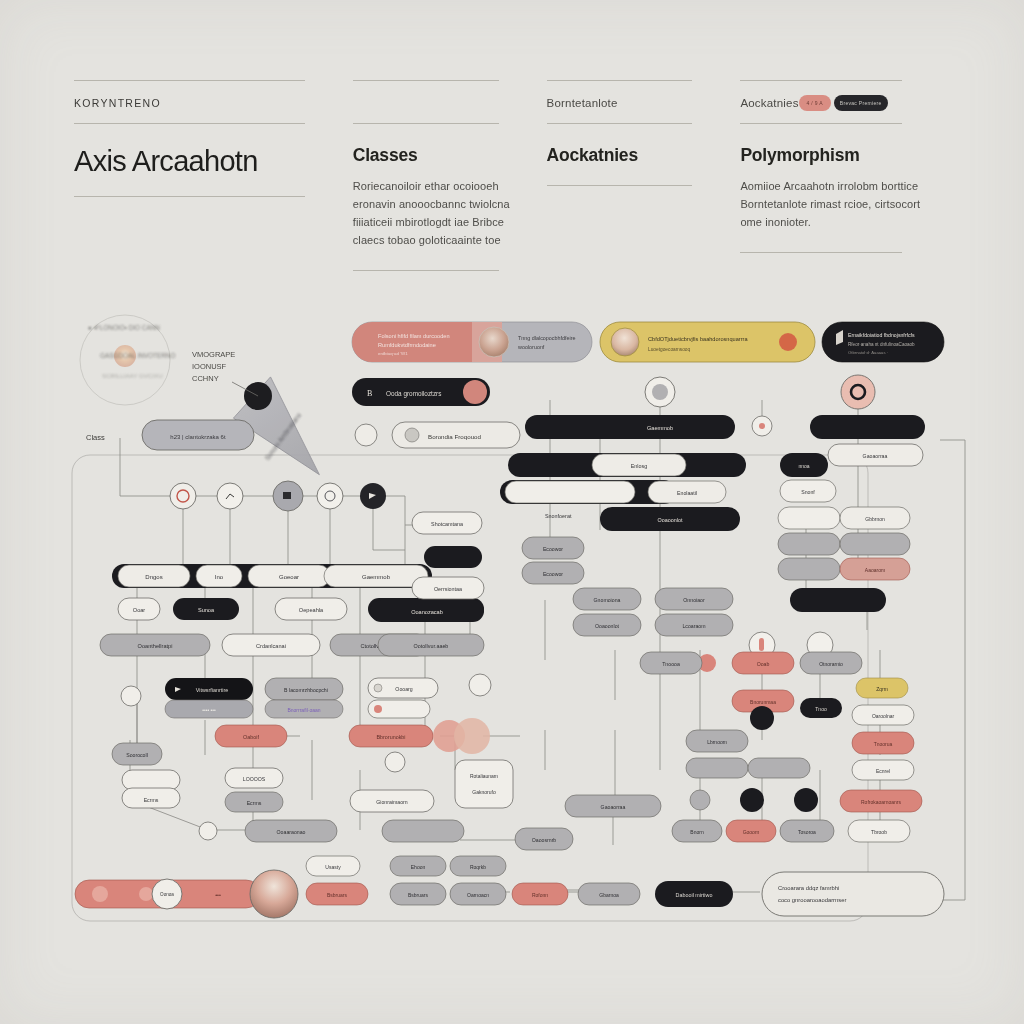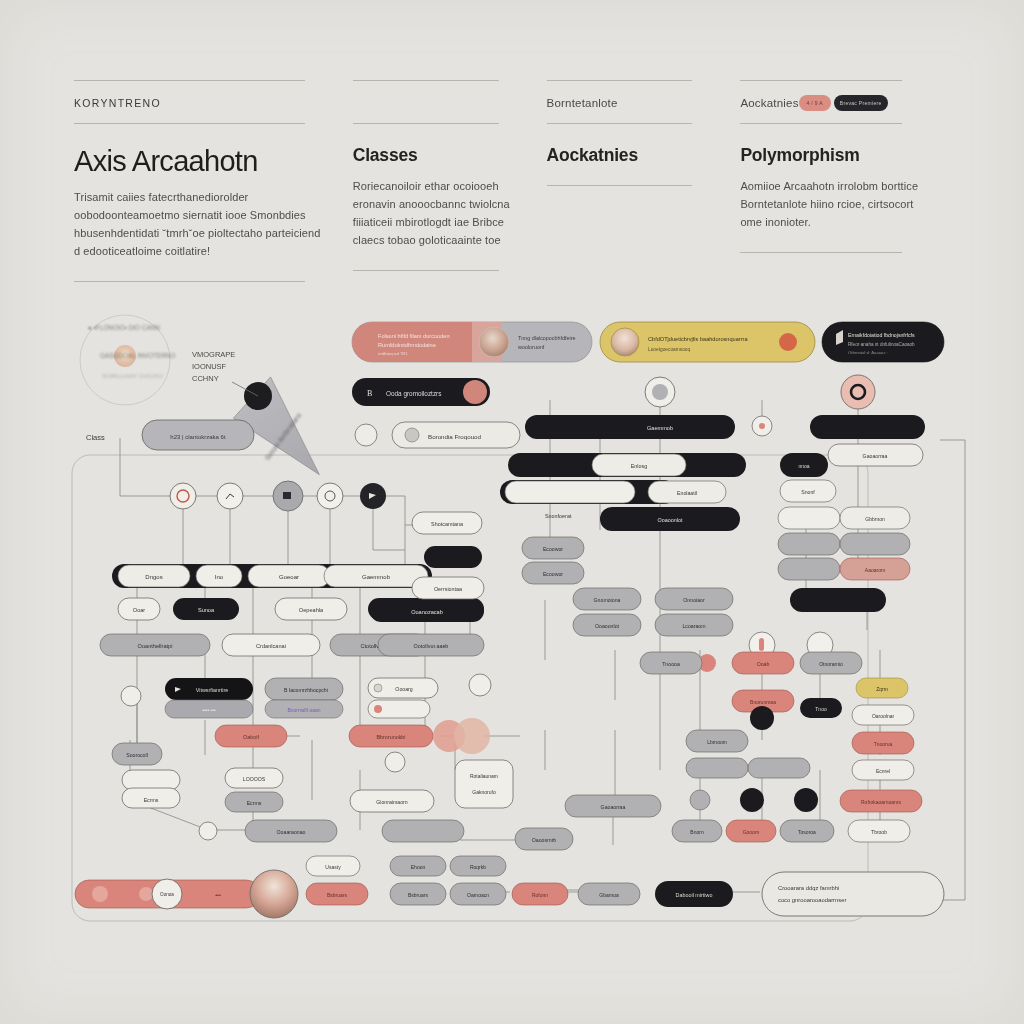--- a/index.html
+++ b/index.html
@@ -125,21 +125,20 @@
 
 <div class="page">
 
   <div class="header">
 
     <div class="hcol c0">
       <div class="rule-top"></div>
       <div class="eyebrow">KORYNTRENO</div>
       <div class="rule-mid"></div>
       <h1 class="title">Axis Arcaahotn</h1>
-      <p class="body-copy">Trisamit caiies fatecrthanediorolder oobodoonteamoetmo siernatit iooe Smonbdies hbusenhdentidati ˘tmrh˘oe pioltectaho parteiciend d edooticeatloime coitlatire!</p>
       <div class="rule-bot"></div>
     </div>
 
     <div class="hcol c1">
       <div class="rule-top"></div>
       <div class="eyebrow"></div>
       <div class="rule-mid"></div>
       <h2 class="title">Classes</h2>
       <p class="body-copy">Roriecanoiloir ethar ocoiooeh eronavin anooocbannc twiolcna fiiiaticeii mbirotlogdt iae Bribce claecs tobao goloticaainte toe</p>
       <div class="rule-bot"></div>
@@ -157,21 +156,21 @@
       <div class="rule-top"></div>
       <div class="eyebrow-row">
         <div class="eyebrow soft">Aockatnies</div>
         <div class="pill-group">
           <div class="mini-pill salmon">4 / 9 A</div>
           <div class="mini-pill dark">Brevac Premiere</div>
         </div>
       </div>
       <div class="rule-mid"></div>
       <h2 class="title">Polymorphism</h2>
-      <p class="body-copy">Aomiioe Arcaahotn irrolobm borttice Borntetanlote hiino rcioe, cirtsocort ome inonioter.</p>
+      <p class="body-copy">Aomiioe Arcaahotn irrolobm borttice Borntetanlote rimast rcioe, cirtsocort ome inonioter.</p>
       <div class="rule-bot"></div>
     </div>
   </div>
 
   <div class="diagram">
     <svg viewBox="0 0 1024 660" width="1024" height="660" xmlns="http://www.w3.org/2000/svg">
       <defs>
         <filter id="soft">
             <feGaussianBlur stdDeviation="0.55"></feGaussianBlur>
           </filter>

